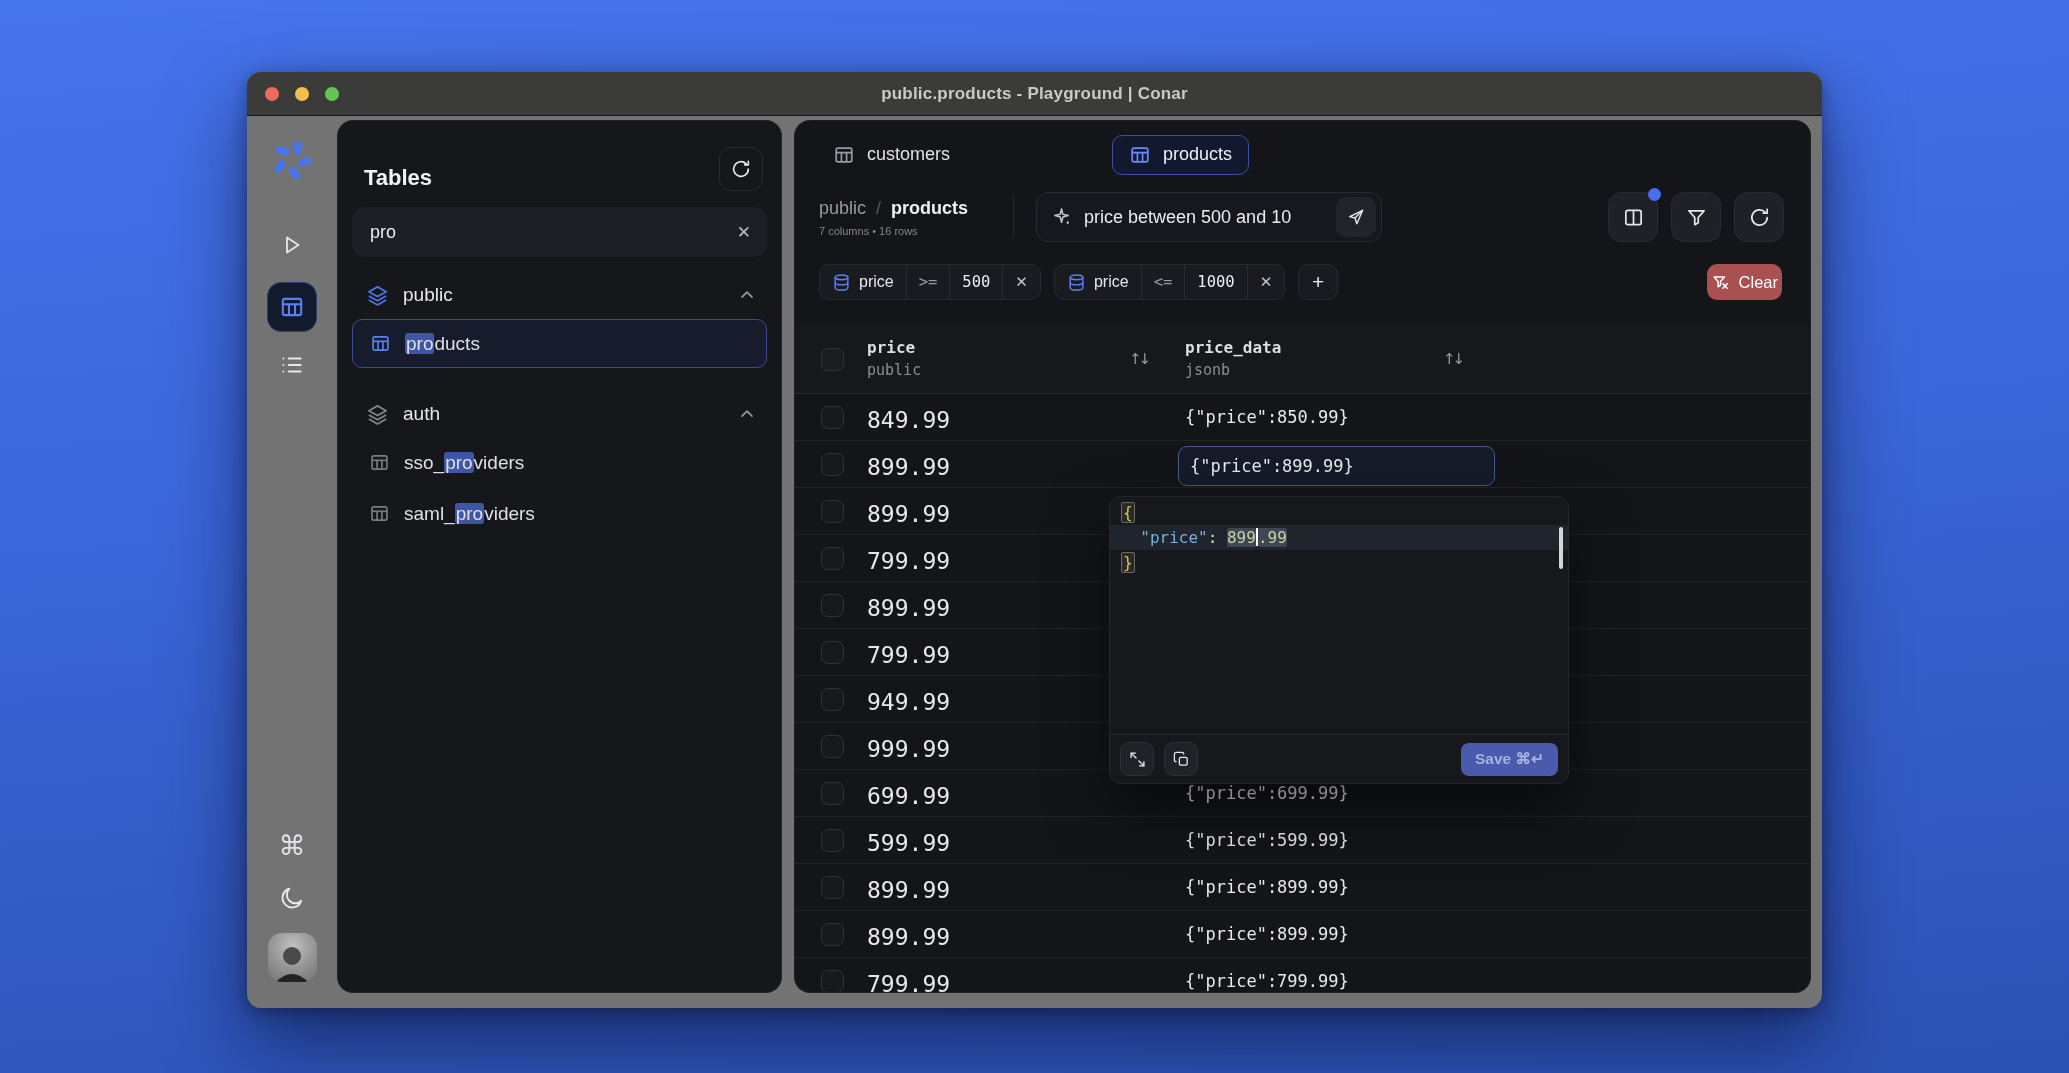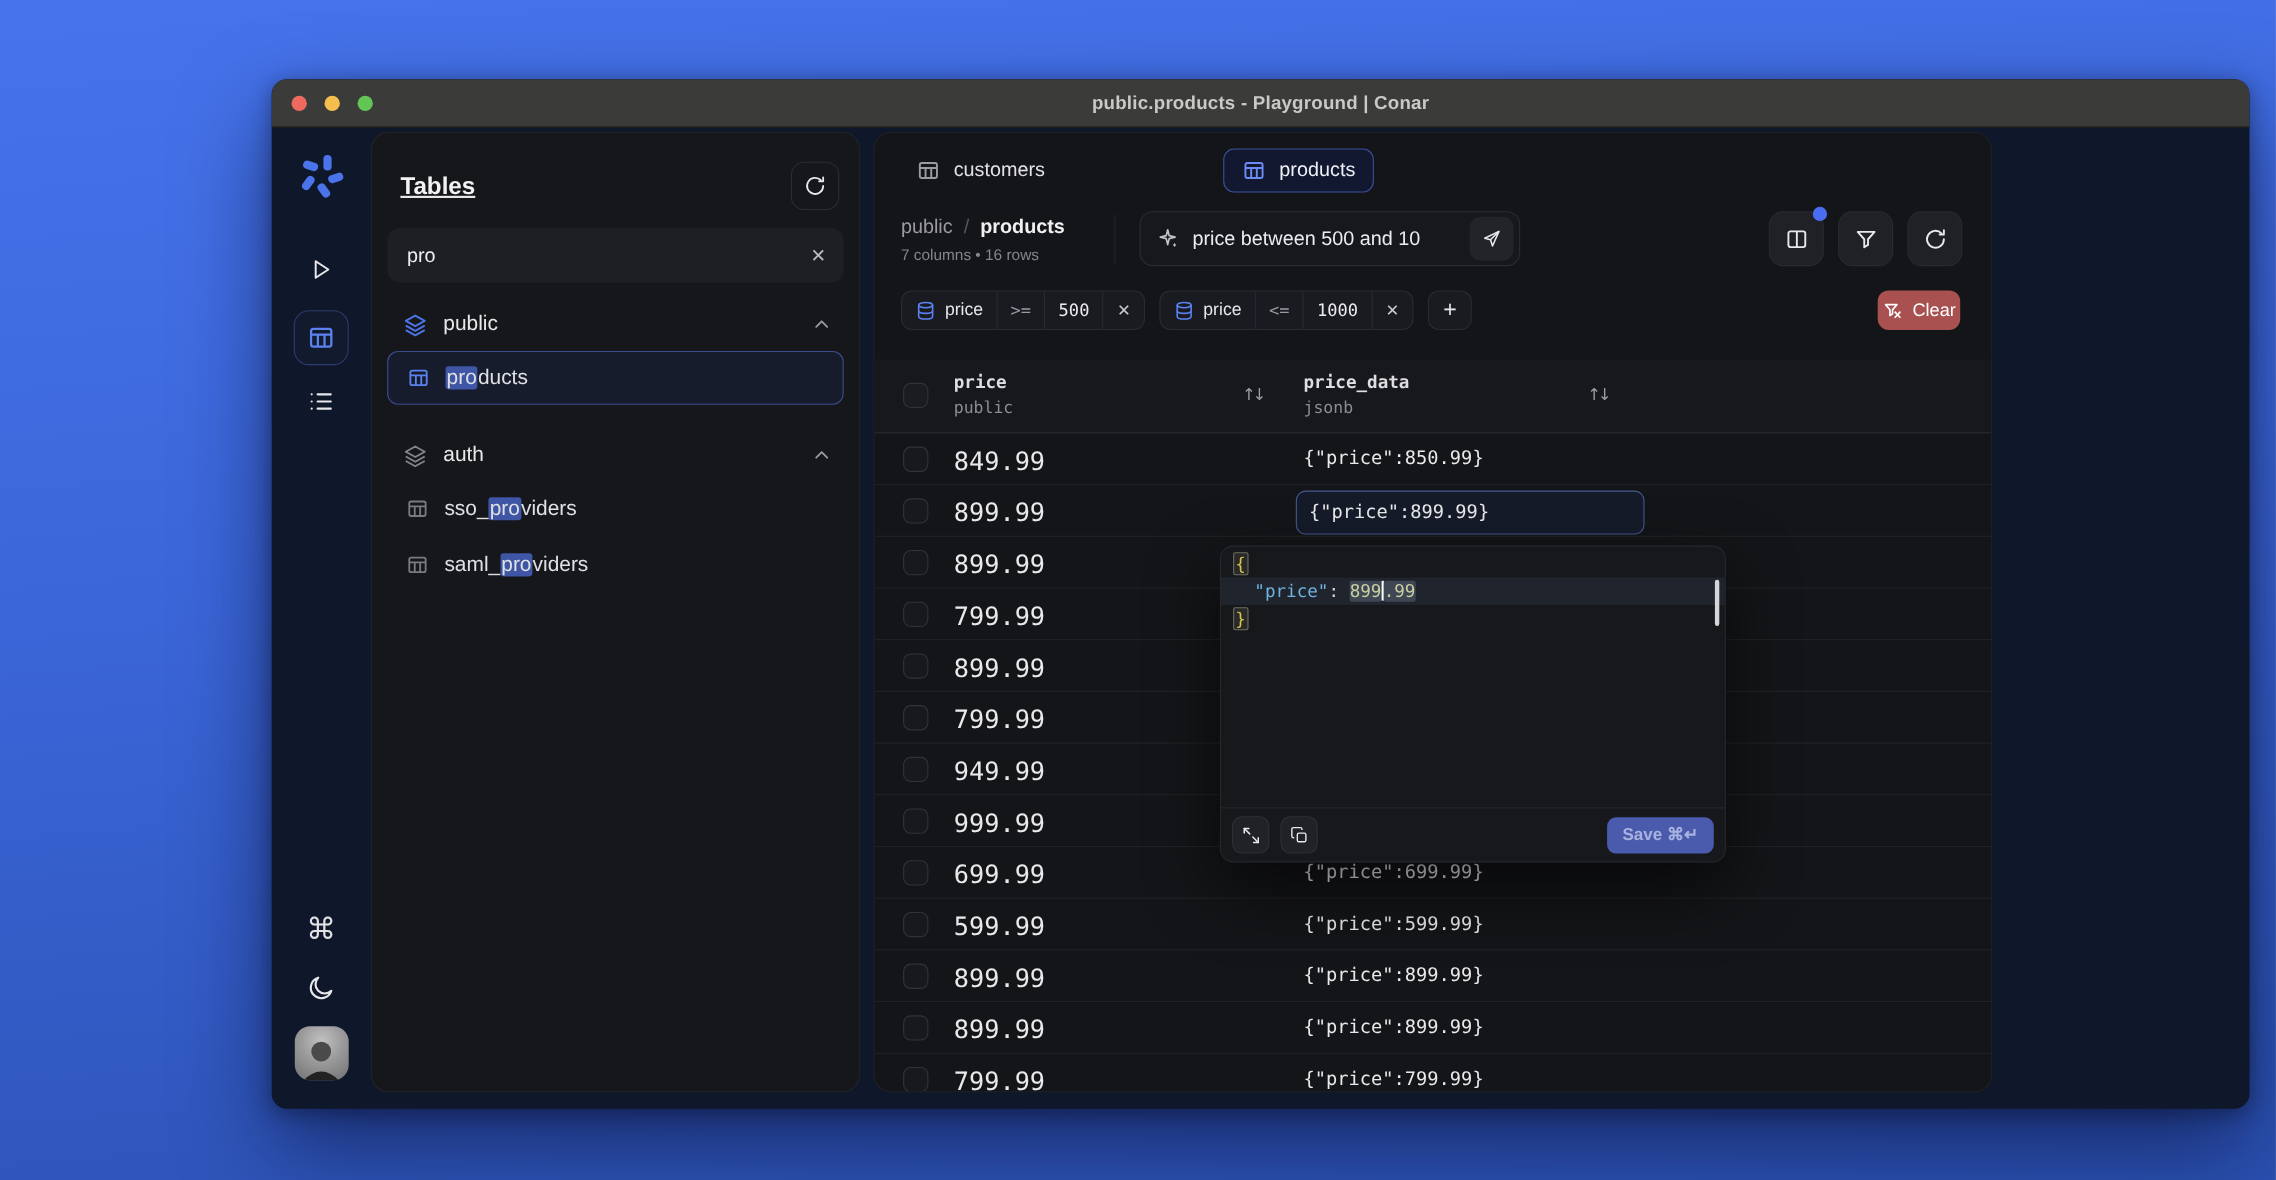--- a/index.html
+++ b/index.html
@@ -5,22 +5,22 @@
   * { margin:0; padding:0; box-sizing:border-box; }
   html,body { width:2069px; height:1073px; overflow:hidden; }
   body {
     font-family:"Liberation Sans", sans-serif;
     background:linear-gradient(175deg,#4674ec 0%,#3b66d9 45%,#2b51b2 100%);
     position:relative; color:#e6e6e9;
   }
 
   
   .window {
-    position:absolute; left:247px; top:72px; width:1798px; height:936px;
-    background:#0f172a; border-radius:14px; overflow:hidden;
+    position:absolute; left:247px; top:72px; width:1575px; height:936px;
+    background:#737373; border-radius:14px; overflow:hidden;
     box-shadow:0 34px 80px rgba(5,10,40,.55), 0 4px 18px rgba(0,0,0,.35);
   }
   .titlebar {
     position:absolute; left:0; top:0; right:0; height:44px;
     background:#3b3b39; border-bottom:1px solid #161616;
     display:flex; align-items:center; justify-content:center;
   }
   .traffic { position:absolute; left:18px; top:15px; display:flex; gap:16px; }
   .light { width:14px; height:14px; border-radius:50%; }
   .light.red{background:#ee6a5f;} .light.yellow{background:#f5bf4f;} .light.green{background:#62c554;}
@@ -38,21 +38,21 @@
   .avatar { width:49px; height:49px; border-radius:14px; overflow:hidden; margin-bottom:26px;
     background:radial-gradient(circle at 50% 28%, #c2c2c2 0%, #9a9a9a 45%, #717171 100%);
     display:flex; align-items:flex-end; justify-content:center; }
 
   
   .sidebar {
     position:absolute; left:90px; top:4px; width:445px; height:873px;
     background:#15171b; border:1px solid rgba(255,255,255,.055); border-radius:16px;
     padding:0 14px; overflow:hidden;
   }
-  .sb-head { margin-top:26px; display:flex; align-items:center; justify-content:space-between; padding:0 4px 0 12px;text-decoration:underline; }
+  .sb-head { margin-top:26px; display:flex; align-items:flex-end; justify-content:space-between; padding:0 4px 0 12px; }
   .sb-title { font-size:22px; font-weight:700; color:#f2f2f4; }
   .icon-btn { width:44px; height:44px; border-radius:12px; border:1px solid #2a2c31; background:transparent;
     display:flex; align-items:center; justify-content:center; }
   .sb-search { margin-top:16px; height:50px; border-radius:12px; background:#1d1f24;
     display:flex; align-items:center; padding:0 16px 0 18px; }
   .sb-search input { flex:1; background:transparent; border:0; outline:0; color:#ededf0;
     font-size:18px; font-family:"Liberation Sans",sans-serif; }
   .sb-clear { color:#b9bac0; font-size:17px; line-height:1; }
   .schemas { margin-top:16px; }
   .schema-header { height:44px; display:flex; align-items:center; gap:14px; padding:0 10px 0 14px; }
@@ -72,21 +72,21 @@
   .tabbar { display:flex; align-items:center; gap:18px; padding:11px 0 0 22px; height:56px; }
   .tab { display:flex; align-items:center; gap:12px; padding:0 16px; height:40px; border-radius:10px; }
   .tab .tlabel { font-size:18px; color:#e2e2e6; }
   .tab.active { border:1px solid #3c509b; background:#121830; margin-left:128px; }
   .tab.active .tlabel { color:#eef0f6; }
 
   .headrow { display:flex; align-items:center; padding:14px 26px 0 24px; height:66px; }
   .bc-block { display:flex; flex-direction:column; gap:6px; min-width:188px; }
   .bc { display:flex; align-items:center; gap:10px; font-size:18px; }
   .bc .schema { color:#9a9aa0; } .bc .sep { color:#56575d; } .bc .table { color:#f0f0f2; font-weight:600; }
-  .bc-meta { font-size:14px; color:#85858c; }
+  .bc-meta { font-size:11px; color:#85858c; }
   .vdiv { width:1px; height:44px; background:#26272c; margin:0 22px 0 6px; }
   .ai-input { width:346px; height:50px; border-radius:12px; border:1px solid #2b2c32; background:#17181d;
     display:flex; align-items:center; padding:0 5px 0 14px; gap:10px; }
   .ai-input input { flex:1; background:transparent; border:0; outline:0; color:#ececf0; font-size:18px;
     font-family:"Liberation Sans",sans-serif; }
   .send-btn { width:40px; height:40px; border-radius:10px; background:#232429; display:flex; align-items:center; justify-content:center; }
   .head-actions { margin-left:auto; display:flex; gap:13px; }
   .sq-btn { position:relative; width:50px; height:50px; border-radius:13px; background:#202127; border:1px solid #2a2b30;
     display:flex; align-items:center; justify-content:center; }
   .dot { position:absolute; top:-5px; right:-4px; width:13px; height:13px; border-radius:50%; background:#4a6cf0; }

